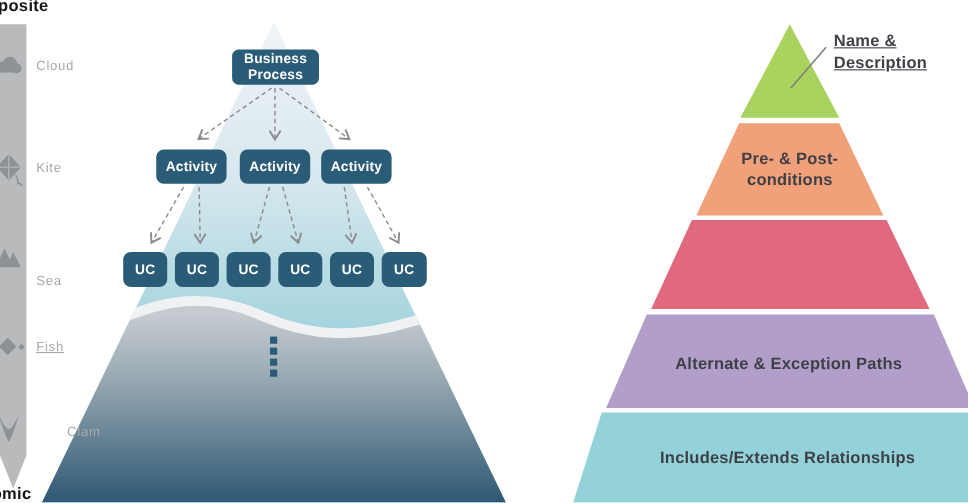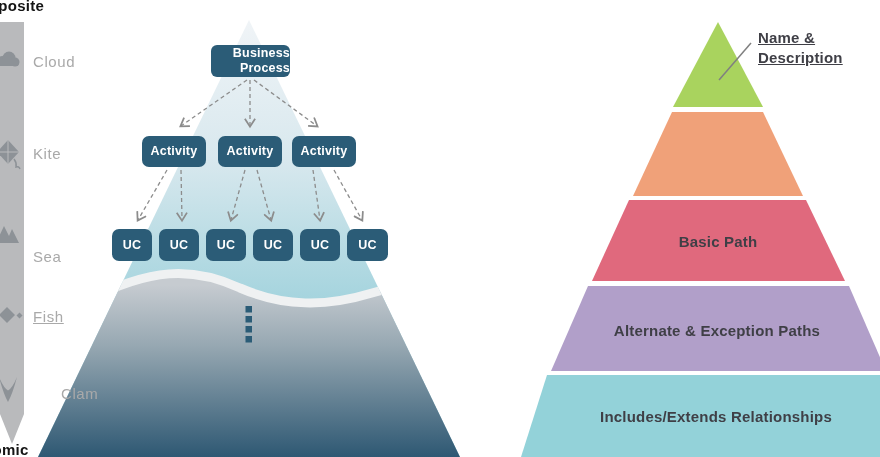--- a/index.html
+++ b/index.html
@@ -1,24 +1,24 @@
 <!DOCTYPE html>
 <html><head>
 <meta charset="utf-8">
 <style>
   * { margin:0; padding:0; box-sizing:border-box; }
   body { background:#ffffff; font-family:"Liberation Sans", sans-serif; }
   #canvas { position:relative; width:880px; height:457px; background:#ffffff; overflow:hidden; }
 
   .edge-label { position:absolute; font-size:15px; font-weight:800; color:#141414; white-space:nowrap; letter-spacing:0.3px; }
 
-  .level-label { position:absolute; left:33px; font-size:15px; color:#A9A9A9; letter-spacing:0.6px; white-space:nowrap;text-align:right; }
+  .level-label { position:absolute; left:33px; font-size:12px; color:#A9A9A9; letter-spacing:0.6px; white-space:nowrap;text-align:right; }
 
   .node { position:absolute; background:#2B5C77; color:#ffffff; font-weight:700; font-size:12.5px;
-          display:flex; align-items:center; justify-content:center; text-align:right; line-height:1.2;
+          display:flex; align-items:center; justify-content:center; text-align:center; line-height:1.2;
           border-radius:7px; letter-spacing:0.2px; }
 
   svg { position:absolute; top:0; }
 
   .pyr-label { position:absolute; font-size:15px; font-weight:700; color:#3F3F46; text-align:center; line-height:1.25; letter-spacing:0.2px; }
   .callout-text { position:absolute; font-size:15px; font-weight:700; color:#3F3F46; line-height:1.3; text-align:left; letter-spacing:0.2px;text-decoration:underline; }
 </style>
 </head>
 <body>
 
@@ -124,17 +124,17 @@
     <polygon points="718,22 673,107 763,107" fill="#A9D35E"></polygon>
     <polygon points="672,112 763,112 803,196 633,196" fill="#F0A179"></polygon>
     <polygon points="629,200 806,200 845,281 592,281" fill="#E0697D"></polygon>
     <polygon points="588,286 849,286 886,371 551,371" fill="#B19FC9"></polygon>
     <polygon points="547,375 889,375 925,457 521,457" fill="#93D2D9"></polygon>
     <line x1="719" y1="80" x2="751" y2="43" stroke="#808080" stroke-width="1.5"></line>
   </svg>
 
   <div class="callout-text" style="left:758px; top:28px; width:100px;">Name &amp; Description</div>
 
-  <div class="pyr-label" style="left:643px; top:233px; width:150px;">Basic Path</div>
+  <div class="pyr-label" style="left:652px; top:136px; width:132px;">Pre- &amp; Post-conditions</div>
   <div class="pyr-label" style="left:567px; top:322px; width:300px;">Alternate &amp; Exception Paths</div>
   <div class="pyr-label" style="left:541px; top:408px; width:350px;">Includes/Extends Relationships</div>
 
 </div>
 
 </body></html>

